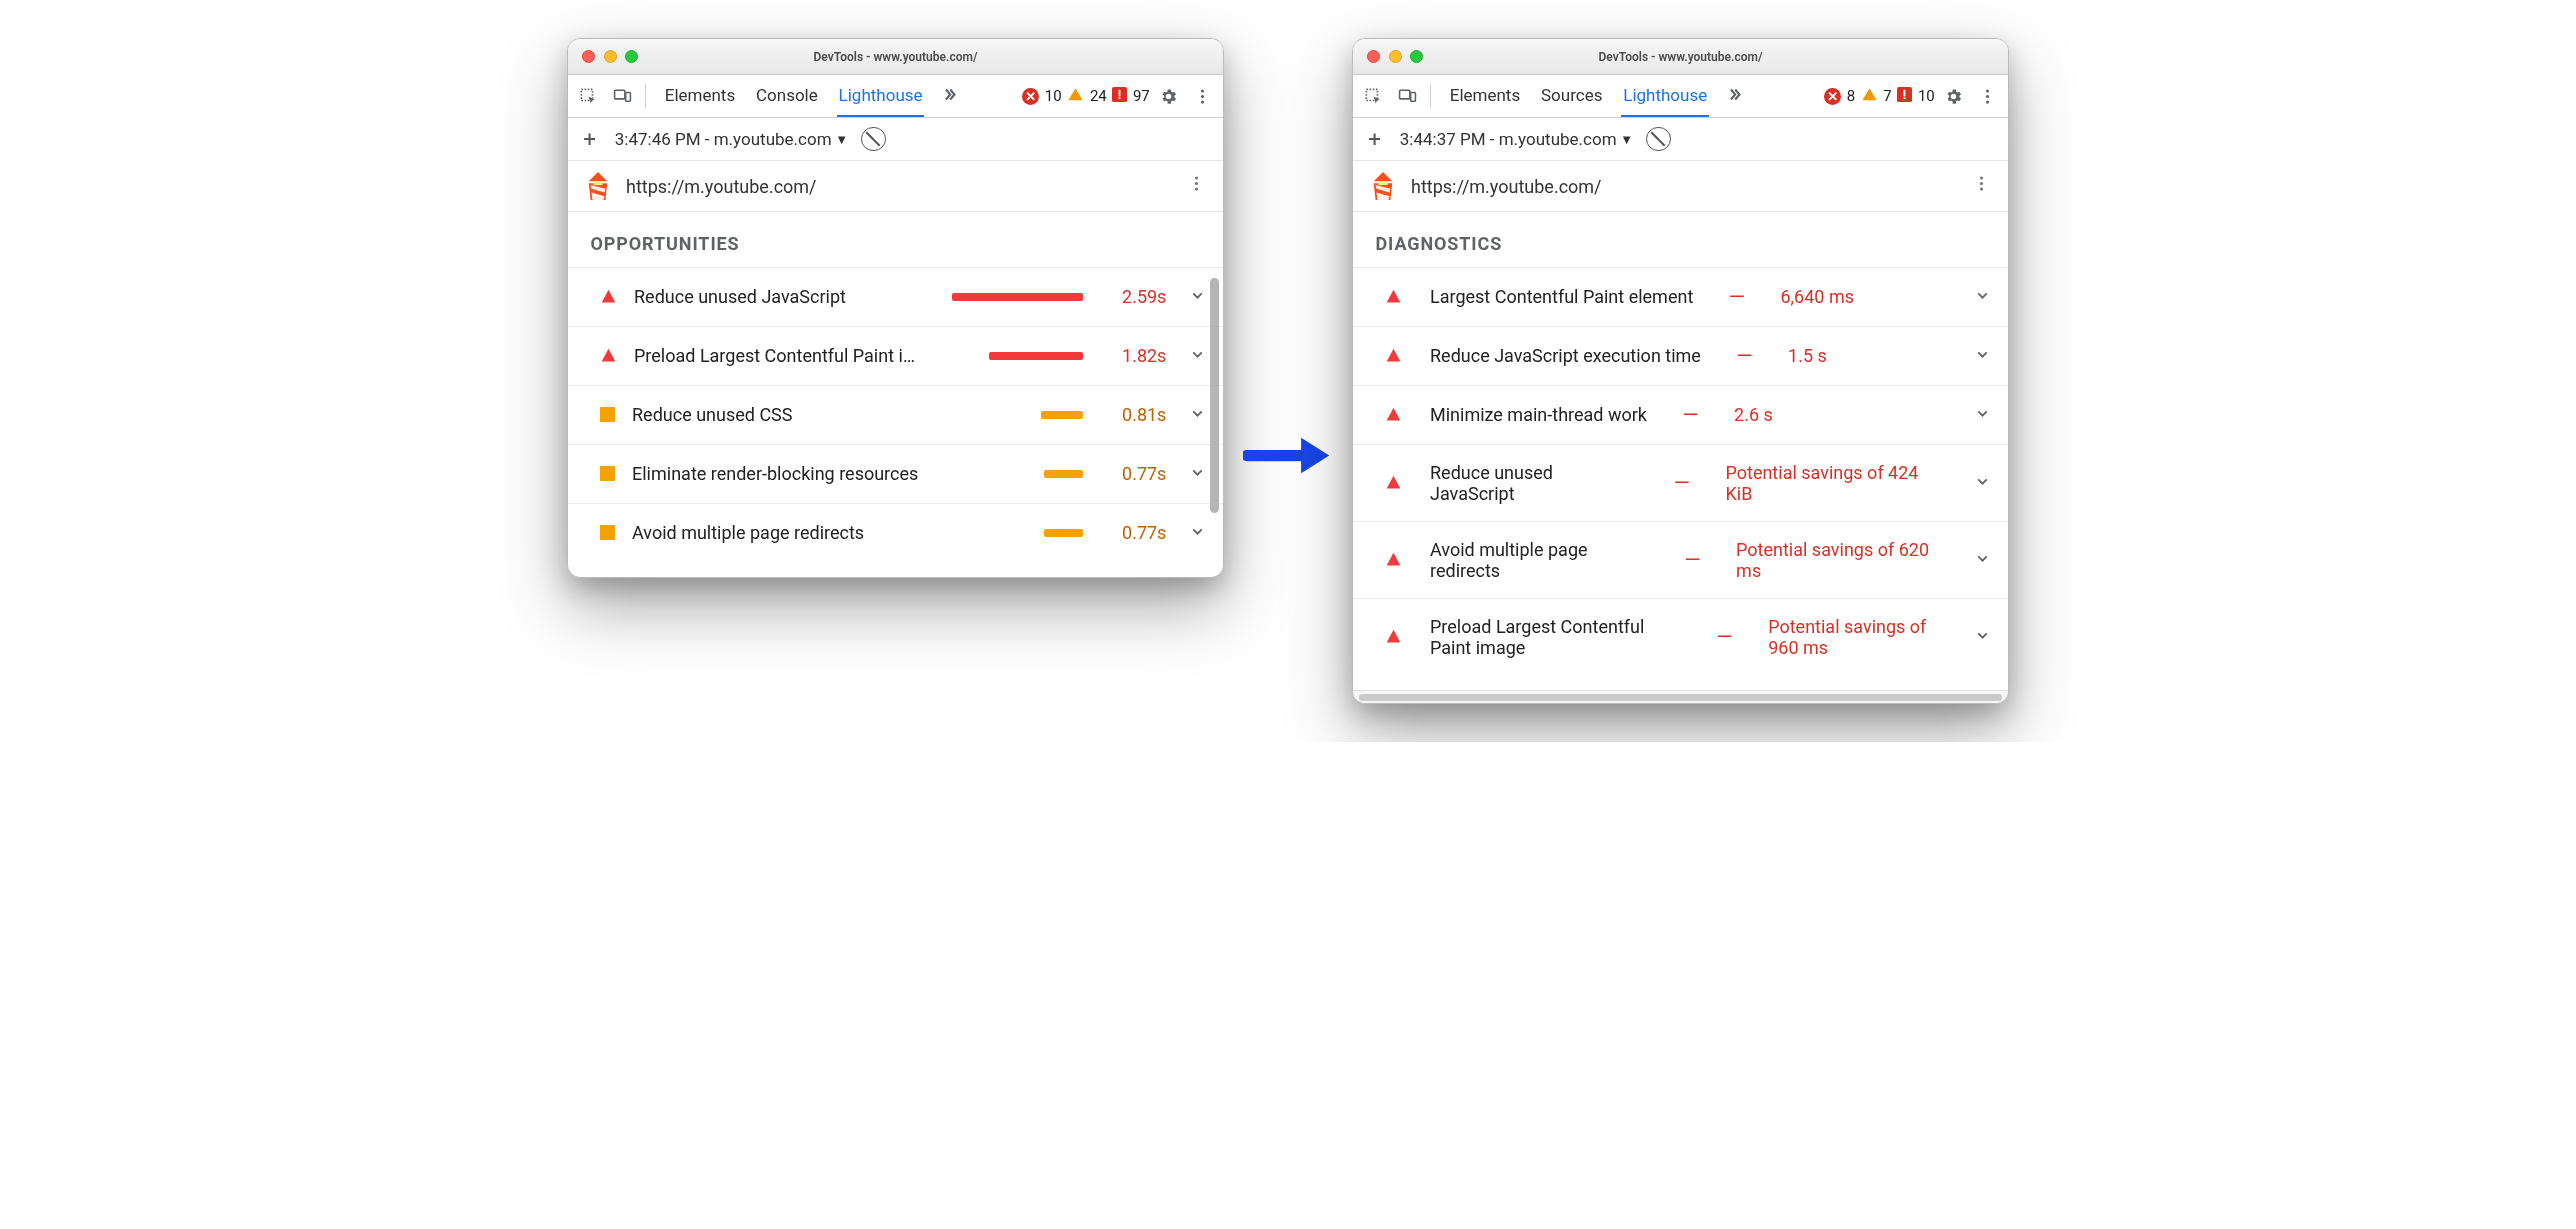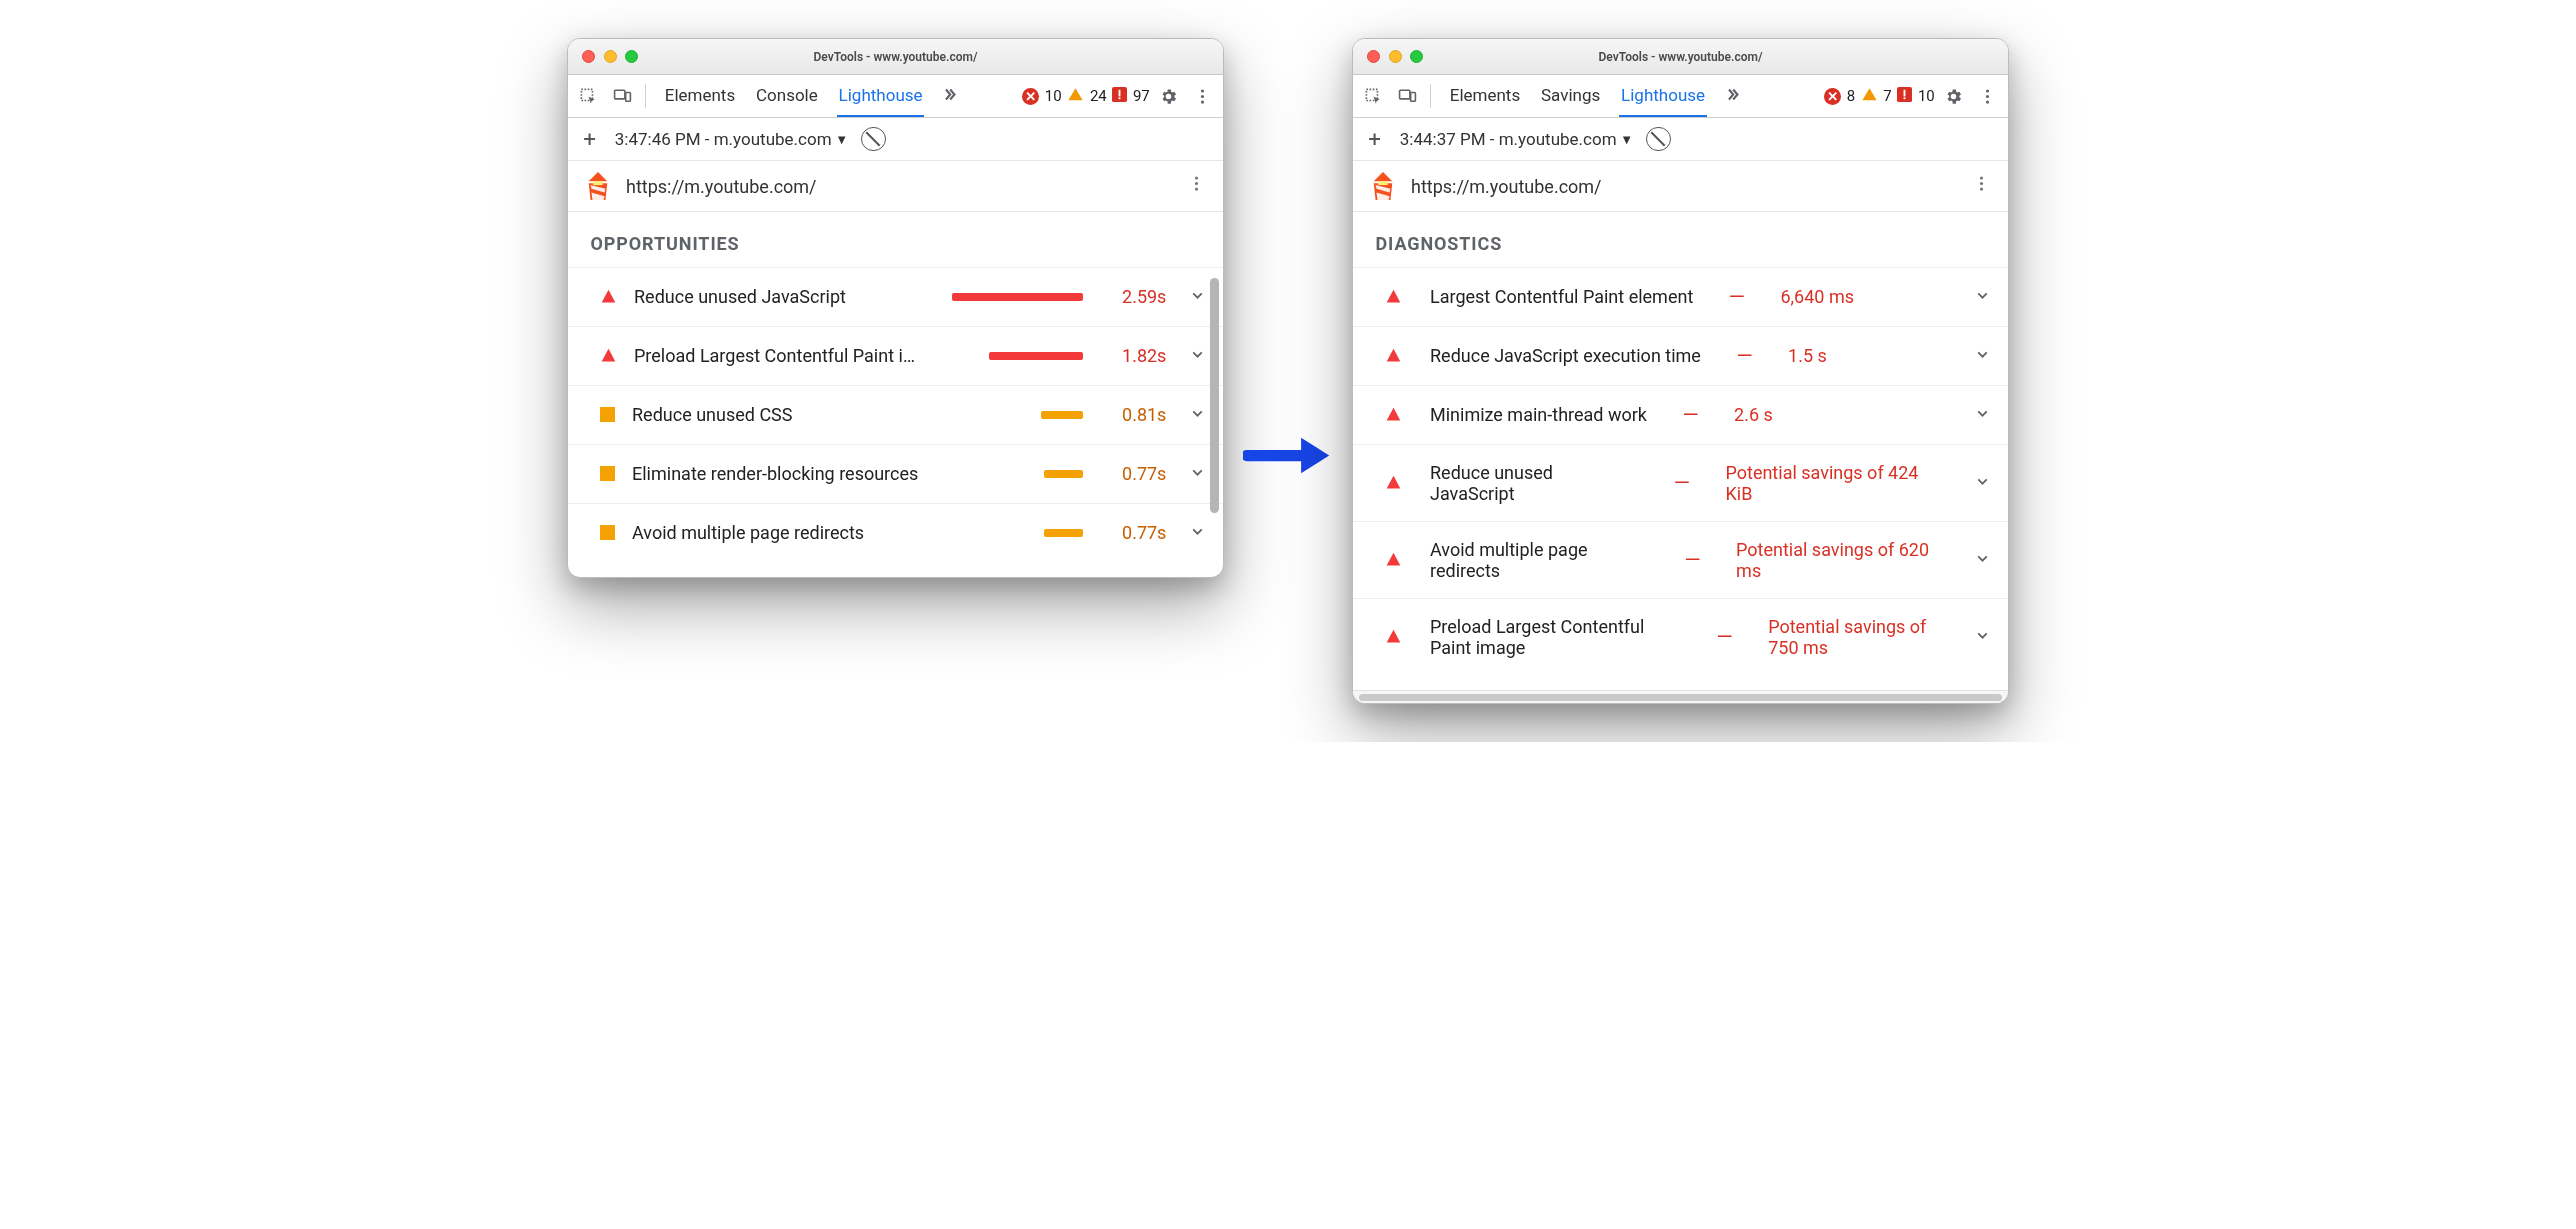--- a/index.html
+++ b/index.html
@@ -338,21 +338,21 @@
     </div>
     <div class="tool-icon">
       <svg viewBox="0 0 24 24" fill="none" stroke="currentColor" stroke-width="2">
           <rect x="2" y="4" width="13" height="11" rx="1"></rect>
           <rect x="16" y="7" width="6" height="11" rx="1"></rect>
         </svg>
     </div>
     <div class="vsep"></div>
     <div class="tabs">
       <div class="tab">Elements</div>
-      <div class="tab">Savings</div>
+      <div class="tab">Sources</div>
       <div class="tab active">Lighthouse</div>
       <div class="more-chevron">
         <svg width="17" height="17" viewBox="0 0 24 24" fill="none" stroke="currentColor" stroke-width="3">
             <path d="M7 5l6 7-6 7"></path>
             <path d="M13 5l6 7-6 7"></path>
           </svg>
       </div>
     </div>
     <div class="spacer"></div>
     <div class="badges">
@@ -481,21 +481,21 @@
             </svg></span>
         </div>
         <div class="drow">
     <span class="marker tri-red">
             <svg width="17" height="17" viewBox="0 0 20 20">
               <path d="M10 2 L18 17 L2 17 Z" fill="#f33a3a"></path>
             </svg>
           </span>
     <span class="dlabel">Preload Largest Contentful Paint image</span>
     <span class="ddash">—</span>
-    <span class="dval">Potential savings of 750 ms</span>
+    <span class="dval">Potential savings of 960 ms</span>
     <span class="chev"><svg width="17" height="17" viewBox="0 0 24 24" fill="none" stroke="currentColor" stroke-width="2.5">
               <path d="M6 9l6 6 6-6"></path>
             </svg></span>
         </div>
       </div>
   </div>
   <div class="bottom-hscroll"></div>
 </div>
 
 

